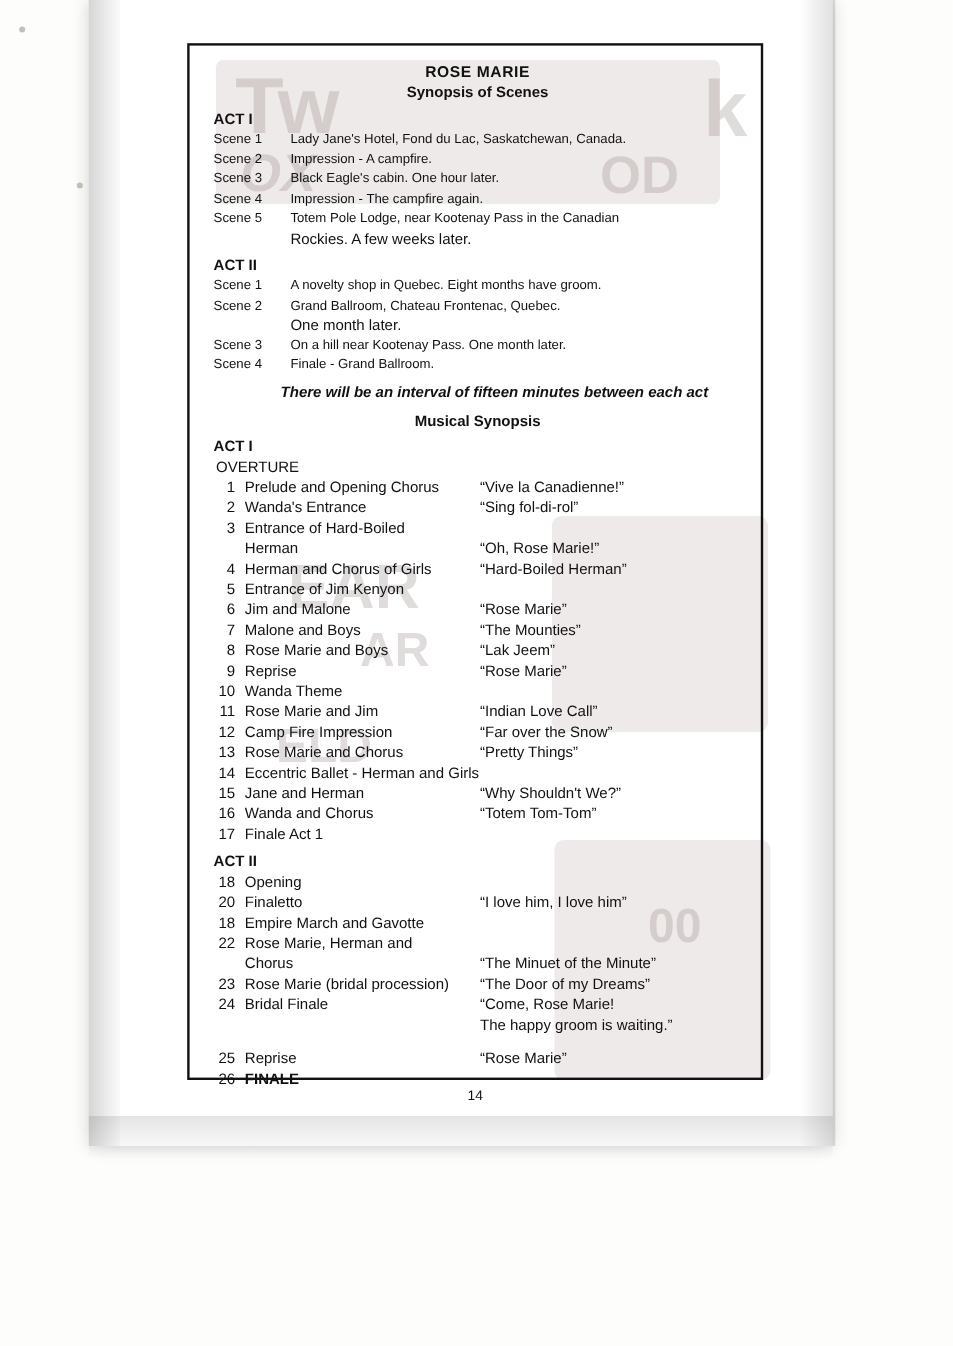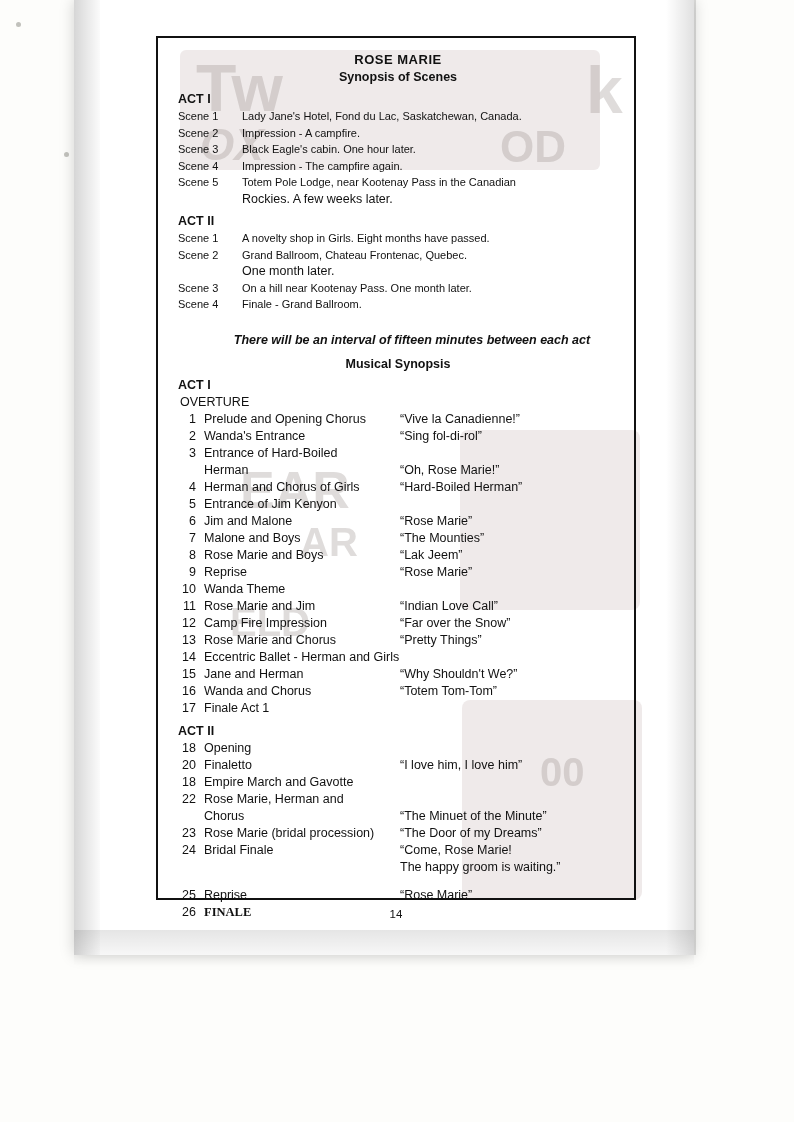--- a/index.html
+++ b/index.html
@@ -133,21 +133,21 @@
     font-size: 12.5px;
     line-height: 16.5px;
     margin-left: 64px;
   }
 
   .interval-note {
     text-align: center;
     font-size: 12.5px;
     font-weight: bold;
     font-style: italic;
-    margin-top: 20px;
+    margin-top: 7px;
     padding-left: 28px;
   }
 
   .musical-head {
     text-align: center;
     font-size: 12.5px;
     font-weight: bold;
     margin-top: 10px;
     margin-bottom: 0;
   }
@@ -250,21 +250,21 @@
         <div class="scene-text">Totem Pole Lodge, near Kootenay Pass in the Canadian</div>
       </div>
       <div class="scene-cont">Rockies. A few weeks later.</div>
     </div>
 
     <div>
       <div class="act-head">ACT II</div>
 
       <div class="scene-row">
         <div class="scene-label">Scene 1</div>
-        <div class="scene-text">A novelty shop in Girls. Eight months have passed.</div>
+        <div class="scene-text">A novelty shop in Quebec. Eight months have groom.</div>
       </div>
       <div class="scene-row">
         <div class="scene-label">Scene 2</div>
         <div class="scene-text">Grand Ballroom, Chateau Frontenac, Quebec.</div>
       </div>
       <div class="scene-cont">One month later.</div>
       <div class="scene-row">
         <div class="scene-label">Scene 3</div>
         <div class="scene-text">On a hill near Kootenay Pass. One month later.</div>
       </div>
@@ -418,21 +418,21 @@
         <div class="song-col">The happy groom is waiting.”</div>
       </div>
       <div class="spacer-row"></div>
       <div class="num-row">
         <div class="num-col">25</div>
         <div class="item-col">Reprise</div>
         <div class="song-col">“Rose Marie”</div>
       </div>
       <div class="num-row">
         <div class="num-col">26</div>
-        <div class="item-col" style="font-weight:bold;font-family:Liberation Serif, serif;">FINALE</div>
+        <div class="item-col" style="font-weight:bold;">FINALE</div>
         <div class="song-col"></div>
       </div>
     </div>
 
   </div>
 </div>
 
 <div class="page-number">14</div>
 
 </body></html>

